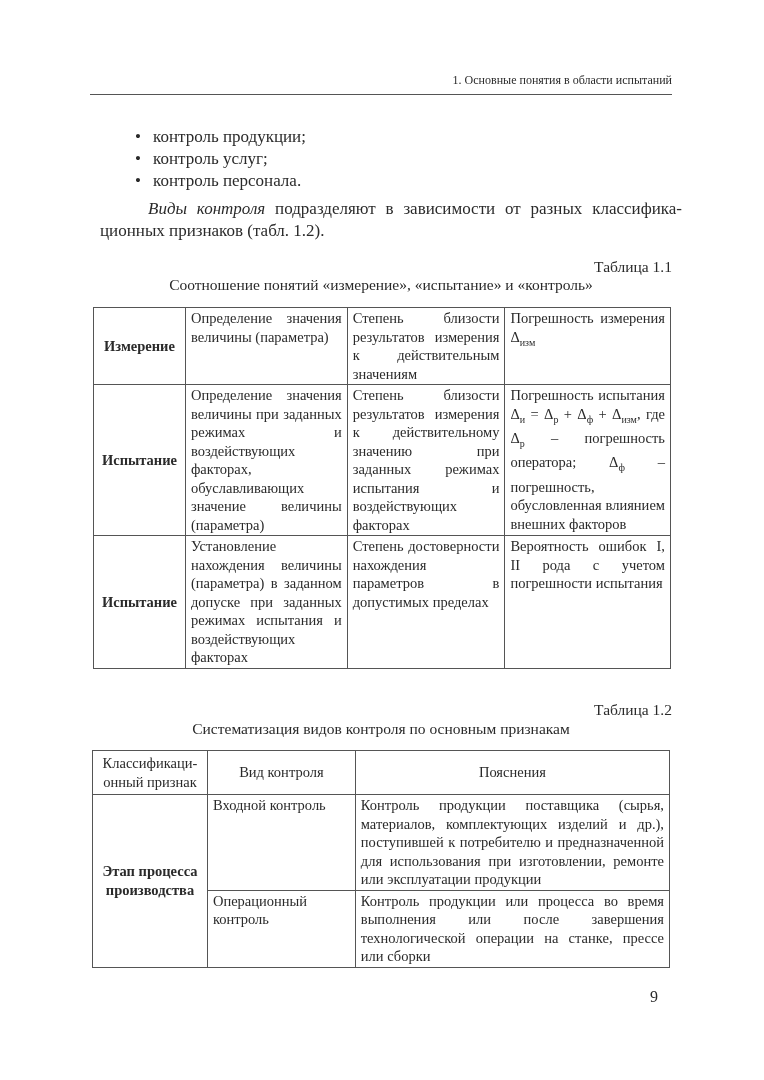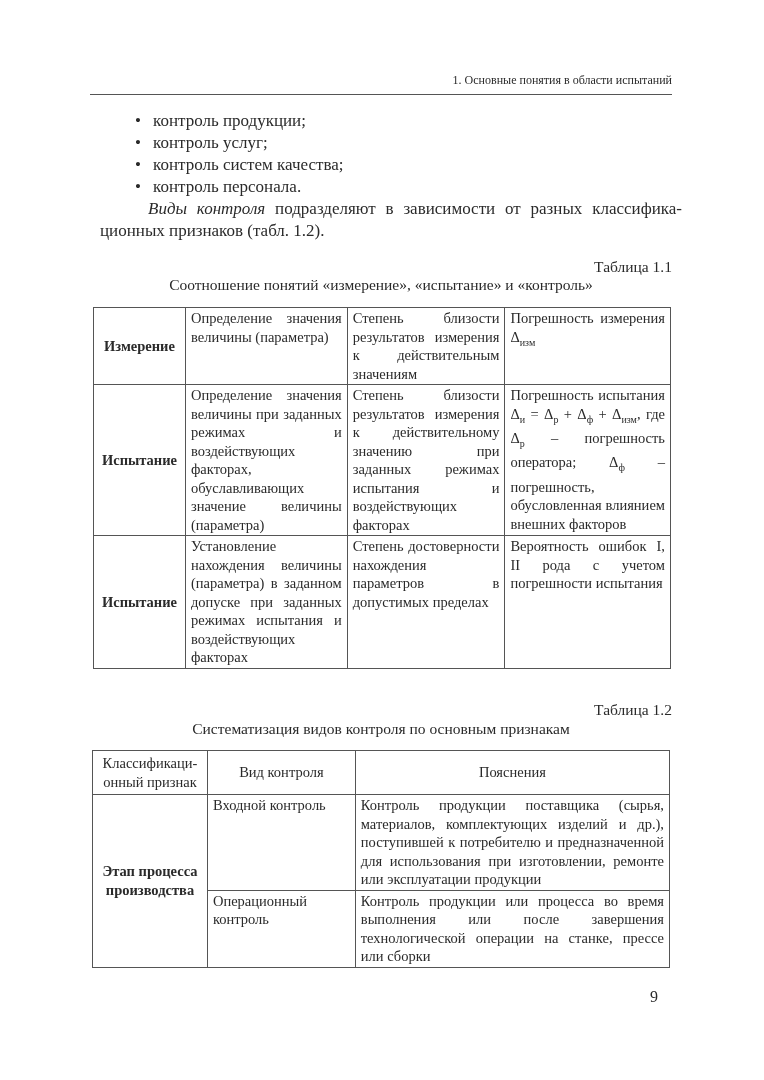--- a/index.html
+++ b/index.html
@@ -1,20 +1,20 @@
 <!DOCTYPE html>
 <html><head>
   <meta charset="utf-8">
   <style>
     html, body { margin: 0; padding: 0; background: #ffffff; }
     body { width: 764px; height: 1080px; position: relative; overflow: hidden;
       font-family: "Liberation Serif", serif; color: #2a2a2a; }
     .running-head { position: absolute; left: 90px; top: 73px; width: 582px; text-align: right;
       font-size: 12px; padding-bottom: 6px; border-bottom: 1.5px solid #555; }
-    .bullets { position: absolute; left: 135px; top: 110px; margin: 0; padding: 0; list-style: none; font-size: 17px; line-height: 22px; }
+    .bullets { position: absolute; left: 135px; top: 126px; margin: 0; padding: 0; list-style: none; font-size: 17px; line-height: 22px; }
     .bullets li { position: relative; padding-left: 18px; }
     .bullets li::before { content: "\2022"; position: absolute; left: 0; top: 0; }
     .para { position: absolute; left: 100px; top: 198px; width: 582px; font-size: 17px; line-height: 22px;
       text-indent: 48px; text-align: justify; margin: 0; }
     .para em { font-style: italic; }
     .tbl-number { position: absolute; right: 92px; font-size: 15.5px; }
     .tbl-title { position: absolute; left: 90px; width: 582px; text-align: center; font-size: 15.5px; }
     table { position: absolute; border-collapse: collapse; font-size: 14.5px; line-height: 18.5px; color: #2a2a2a; }
     td, th { border: 1px solid #555; vertical-align: top; padding: 1px 5px 1px 5px; font-weight: normal; }
     th { text-align: center; vertical-align: middle; padding: 3px 5px; }
@@ -26,21 +26,20 @@
     sub { font-size: 10px; }
   </style>
 </head>
 <body>
 
 <div class="running-head">1. Основные понятия в области испытаний</div>
 
 <ul class="bullets">
   <li>контроль продукции;</li>
   <li>контроль услуг;</li>
-  <li>контроль систем качества;</li>
   <li>контроль персонала.</li>
 </ul>
 
 <p class="para"><em>Виды контроля</em><span> подразделяют в зависимости от разных классифика-ционных признаков (табл. 1.2).</span></p>
 
 <div class="tbl-number" style="top:258px;">Таблица 1.1</div>
 <div class="tbl-title" style="top:276px;">Соотношение понятий «измерение», «испытание» и «контроль»</div>
 
 <table id="t1">
   <colgroup>

